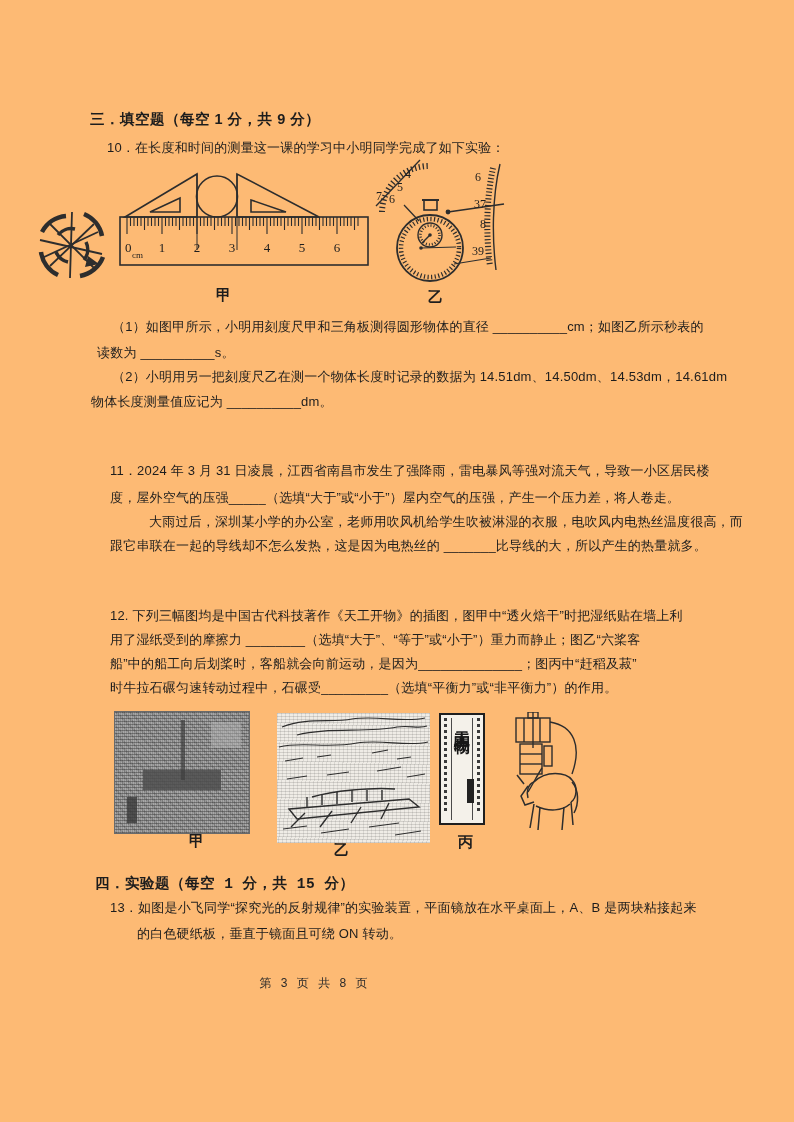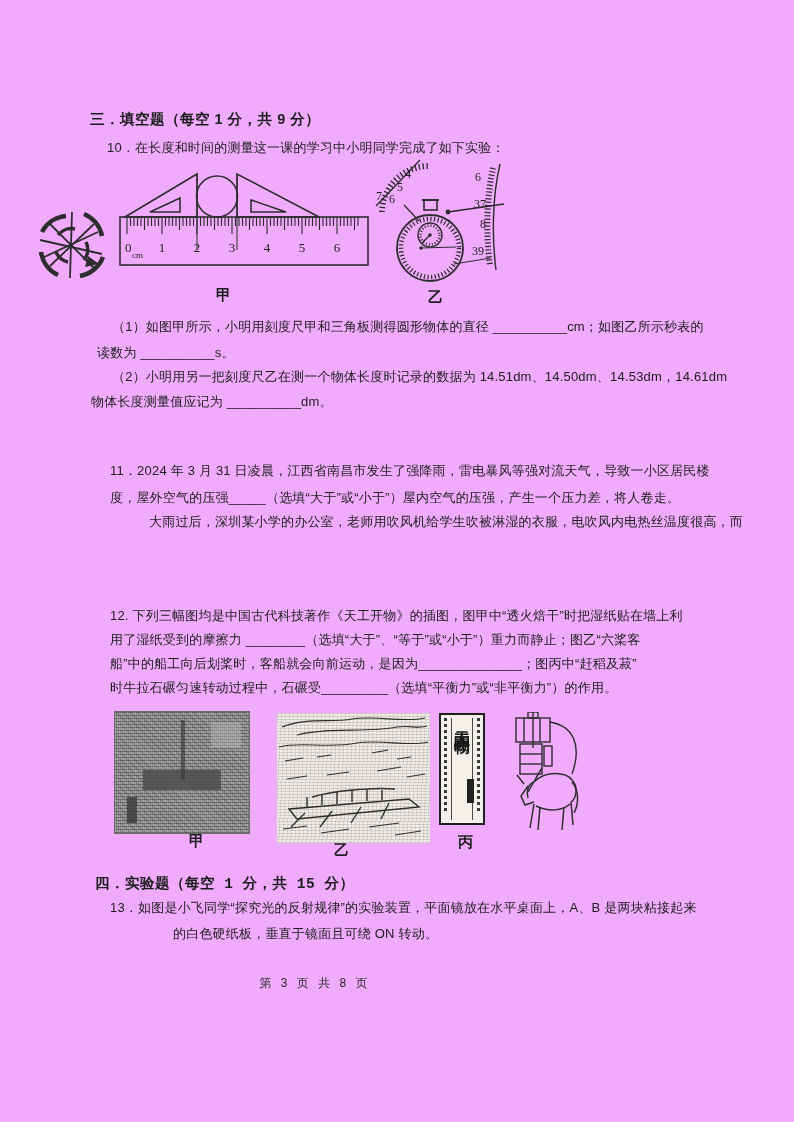--- a/index.html
+++ b/index.html
@@ -1,18 +1,18 @@
 <!DOCTYPE html>
 <html><head>
 <meta charset="utf-8">
 <style>
   html,body{margin:0;padding:0;background:#e8e8e8;}
   .page{
     position:relative;width:794px;height:1122px;margin:0 auto;
-    background:#f0abfc;overflow:hidden;
+    background:#fdba74;overflow:hidden;
     font-family:"Liberation Sans","DejaVu Sans",sans-serif;
     color:#1d1d1d;
   }
   .abs{position:absolute;white-space:nowrap;}
   .heading{font-size:14.5px;font-weight:700;letter-spacing:0.5px;}
   .bodyline{font-size:13px;letter-spacing:0.2px;}
   .figlabel{font-size:15px;font-weight:600;}
   .footer{left:0;top:975px;width:630px;text-align:center;font-size:12px;letter-spacing:3px;color:#2a2a2a;}
   svg{display:block;}
   .sketch{stroke:#2d2d2d;fill:none;}
@@ -175,20 +175,21 @@
   <div class="abs figlabel" style="left:428px;top:288px;">乙</div>
 
   <div class="abs bodyline" style="left:112px;top:318px;">（1）如图甲所示，小明用刻度尺甲和三角板测得圆形物体的直径 __________cm；如图乙所示秒表的</div>
   <div class="abs bodyline" style="left:97px;top:344px;">读数为 __________s。</div>
   <div class="abs bodyline" style="left:112px;top:368px;">（2）小明用另一把刻度尺乙在测一个物体长度时记录的数据为 14.51dm、14.50dm、14.53dm，14.61dm</div>
   <div class="abs bodyline" style="left:91px;top:393px;">物体长度测量值应记为 __________dm。</div>
 
   <div class="abs bodyline" style="left:110px;top:462px;">11．2024 年 3 月 31 日凌晨，江西省南昌市发生了强降雨，雷电暴风等强对流天气，导致一小区居民楼</div>
   <div class="abs bodyline" style="left:110px;top:489px;">度，屋外空气的压强_____（选填“大于”或“小于”）屋内空气的压强，产生一个压力差，将人卷走。</div>
   <div class="abs bodyline" style="left:110px;top:513px;margin-left:39px;">大雨过后，深圳某小学的办公室，老师用吹风机给学生吹被淋湿的衣服，电吹风内电热丝温度很高，而</div>
+  <div class="abs bodyline" style="left:110px;top:537px;">跟它串联在一起的导线却不怎么发热，这是因为电热丝的 _______比导线的大，所以产生的热量就多。</div>
 
   <div class="abs bodyline" style="left:110px;top:607px;">12. 下列三幅图均是中国古代科技著作《天工开物》的插图，图甲中“透火焙干”时把湿纸贴在墙上利</div>
   <div class="abs bodyline" style="left:110px;top:631px;">用了湿纸受到的摩擦力 ________（选填“大于”、“等于”或“小于”）重力而静止；图乙“六桨客</div>
   <div class="abs bodyline" style="left:110px;top:655px;text-align:right;">船”中的船工向后划桨时，客船就会向前运动，是因为______________；图丙中“赶稻及菽”</div>
   <div class="abs bodyline" style="left:110px;top:679px;">时牛拉石碾匀速转动过程中，石碾受_________（选填“平衡力”或“非平衡力”）的作用。</div>
 
   <div class="abs cutA">
     <div class="slab"></div>
     <div class="pillar"></div>
     <div class="lite"></div>
@@ -248,17 +249,17 @@
         <path d="M40,92 L36,116 M46,95 L44,118 M70,95 L68,118 M77,90 L79,113"></path>
         <path d="M78,70 C 85,78 85,92 80,101"></path>
       </g>
     </svg>
   </div>
   <div class="abs figlabel" style="left:458px;top:833px;">丙</div>
 
   <div class="abs heading" style="left:95px;top:874px;font-family:Liberation Mono, monospace;">四．实验题（每空 1 分，共 15 分）</div>
 
   <div class="abs bodyline" style="left:110px;top:899px;">13．如图是小飞同学“探究光的反射规律”的实验装置，平面镜放在水平桌面上，A、B 是两块粘接起来</div>
-  <div class="abs bodyline" style="left:137px;top:925px;margin-left:36px;">的白色硬纸板，垂直于镜面且可绕 ON 转动。</div>
+  <div class="abs bodyline" style="left:137px;top:925px;">的白色硬纸板，垂直于镜面且可绕 ON 转动。</div>
 
   <div class="abs footer">第 3 页 共 8 页</div>
 
 </div>
 
 </body></html>

